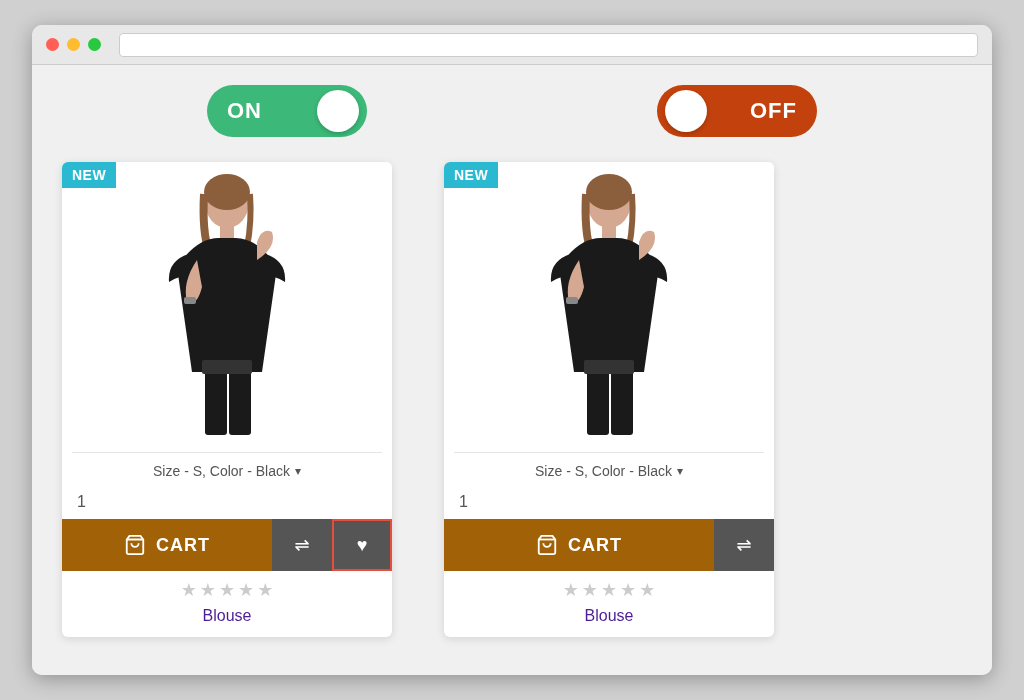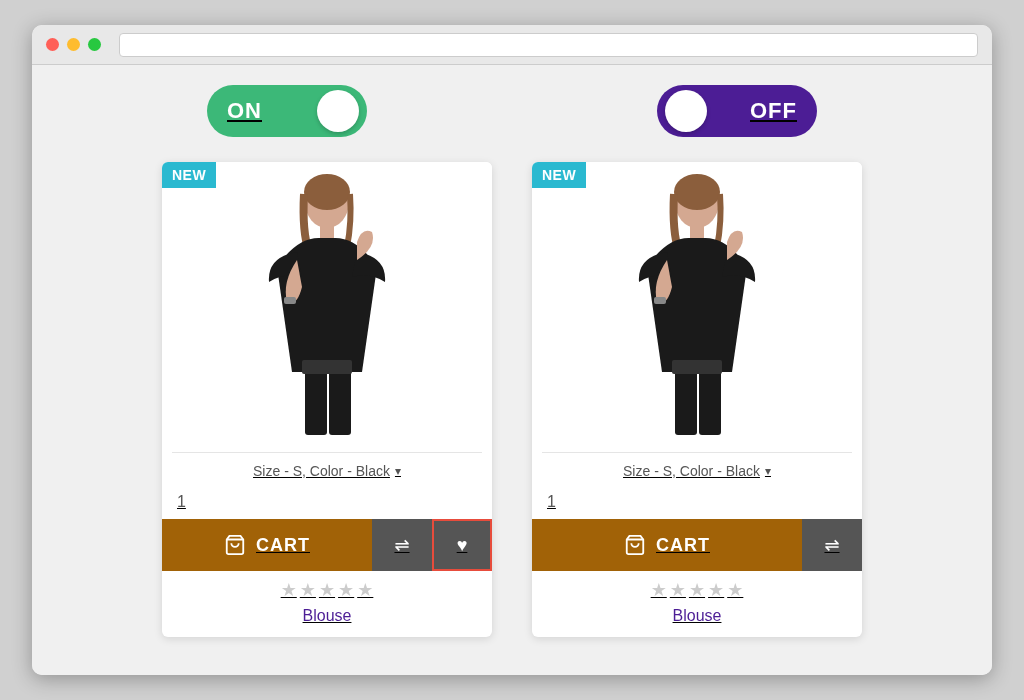--- a/index.html
+++ b/index.html
@@ -18,21 +18,20 @@
     
     .browser-window {
       width: 960px;
       height: 650px;
       background: #f0f0f0;
       border-radius: 10px;
       box-shadow: 0 4px 20px rgba(0,0,0,0.3);
       display: flex;
       flex-direction: column;
       overflow: hidden;
-      text-decoration: underline;
     }
 
     .browser-titlebar {
       background: #e8e8e8;
       height: 40px;
       border-radius: 10px 10px 0 0;
       display: flex;
       align-items: center;
       padding: 0 14px;
       gap: 8px;
@@ -102,41 +101,41 @@
       height: 42px;
       background: #fff;
       border-radius: 50%;
       box-shadow: 0 2px 4px rgba(0,0,0,0.2);
     }
 
     
     .toggle-off {
       width: 160px;
       height: 52px;
-      background: #4c1d95;
+      background: #c2410c;
       border-radius: 30px;
       display: flex;
       align-items: center;
       justify-content: space-between;
       padding: 0 20px 0 8px;
       cursor: pointer;
     }
 
     .toggle-off-label {
       color: #fff;
       font-size: 22px;
       font-weight: bold;
       letter-spacing: 1px;
     }
 
     
     .cards-row {
       display: flex;
-      gap: 40px;
-      justify-content: center;
+      gap: 52px;
+      justify-content: flex-start;
       width: 100%;
     }
 
     .product-card {
       width: 330px;
       background: #fff;
       border-radius: 6px;
       box-shadow: 0 2px 8px rgba(0,0,0,0.12);
       overflow: hidden;
       position: relative;

